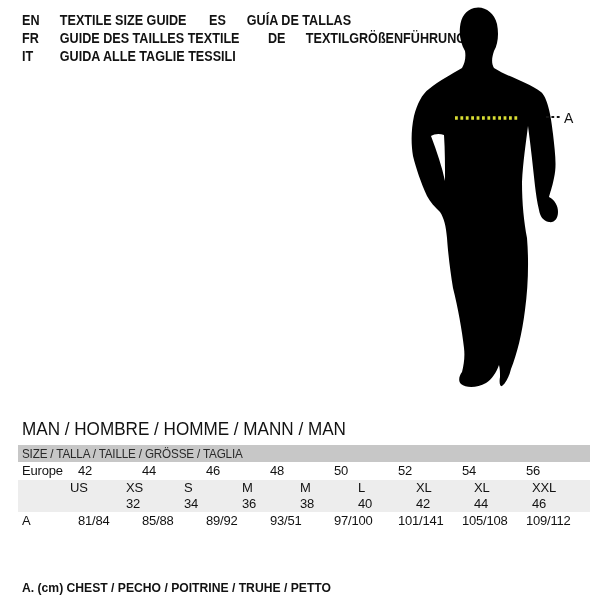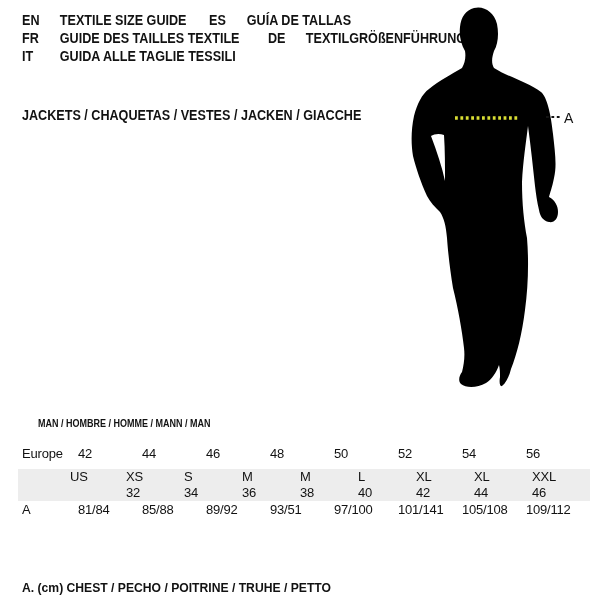--- a/index.html
+++ b/index.html
@@ -19,27 +19,27 @@
   .lang-code { display: inline-block; width: 42px; }
 
   
   .category-block { position: absolute; left: 22px; top: 106px; }
   .category-line { height: 18px; line-height: 18px; font-weight: bold; font-size: 14px; }
 
   
   .figure-svg { position: absolute; left: 0; top: 0; width: 600px; height: 600px; }
 
   
-  .section-title { position: absolute; left: 22px; top: 418px; font-weight: bold; font-size: 10px; margin-left: 16px; }
+  .section-title { position: absolute; left: 22px; top: 418px; font-weight: normal; font-size: 19px; }
 
   
   .size-table { position: absolute; left: 18px; top: 445px; width: 572px; font-size: 13px; letter-spacing: -0.2px; }
   .t-header { height: 17px; line-height: 17px; background: #c7c7c7; padding-left: 4px; color: #2a2a2a; }
   .t-row { display: grid; grid-template-columns: 60px repeat(8, 1fr); }
-  .t-row.rA, .t-row.rEU { height: 24px; line-height: 18px; }
+  .t-row.rA, .t-row.rEU { height: 18px; line-height: 18px; }
   .t-row.band { height: 16px; line-height: 16px; background: #ededed; padding-left: 48px; }
   .t-label { text-align: left; padding-left: 4px; }
   .t-cell { text-align: left; }
 
   
   .footnote { position: absolute; left: 22px; top: 580px; font-weight: bold; font-size: 13.5px; }
 </style>
 </head>
 <body>
 
@@ -55,21 +55,20 @@
   </div>
   <div class="lang-row scx">
     <span class="lang-code">DE</span><span class="lang-label">TEXTILGRÖßENFÜHRUNG</span>
   </div>
   <div class="lang-row scx">
     <span class="lang-code">IT</span><span class="lang-label">GUIDA ALLE TAGLIE TESSILI</span>
   </div>
 </div>
 
 <div class="category-block">
-  <div class="category-line"><span class="scx">JACKETS / CHAQUETAS / VESTES / JACKEN / GIACCHE</span></div>
 </div>
 
 <svg class="figure-svg" viewBox="0 0 600 600" aria-hidden="true">
   <path fill="#000000" fill-rule="evenodd" d="
     M 474,8
     C 484,5.5 494,12 497,24
     C 499,34 498,44 494,51
     C 492,57 491,63 494,68
     C 506,76 528,82 541,92
     C 547,97 551,114 553,134
@@ -109,20 +108,21 @@
     C 439,133 434,134 431,136
     Z"></path>
   <line x1="455" y1="118" x2="518" y2="118" stroke="#d9de34" stroke-width="3.4" stroke-dasharray="2.8 2.6"></line>
   <line x1="546" y1="117" x2="560" y2="117" stroke="#141414" stroke-width="2" stroke-dasharray="2.8 2.6"></line>
   <text x="564" y="123" font-size="14" font-family="Liberation Sans, sans-serif" fill="#121212">A</text>
 </svg>
 
 <div class="section-title"><span class="scx">MAN / HOMBRE / HOMME / MANN / MAN</span></div>
 
 <div class="size-table">
+  <div class="t-header"><span class="scx">SIZE / TALLA / TAILLE / GRÖSSE / TAGLIA</span></div>
 
   <div class="t-row rEU">
     <div class="t-label">Europe</div>
     <div class="t-cell">42</div>
     <div class="t-cell">44</div>
     <div class="t-cell">46</div>
     <div class="t-cell">48</div>
     <div class="t-cell">50</div>
     <div class="t-cell">52</div>
     <div class="t-cell">54</div>

